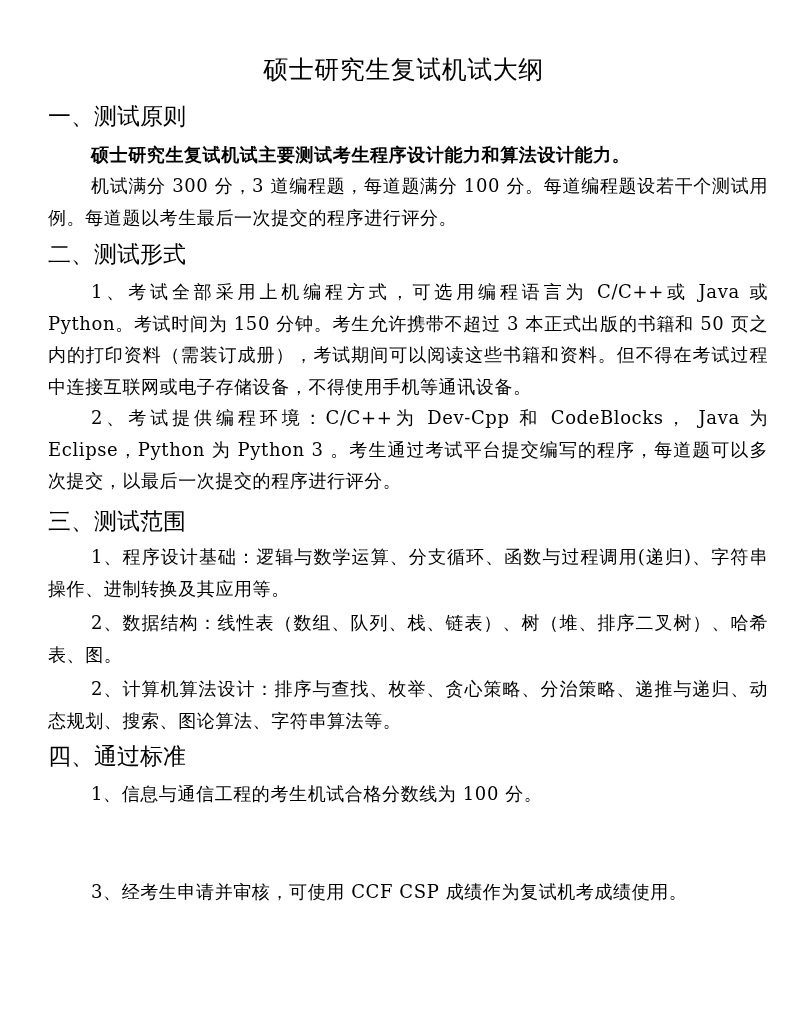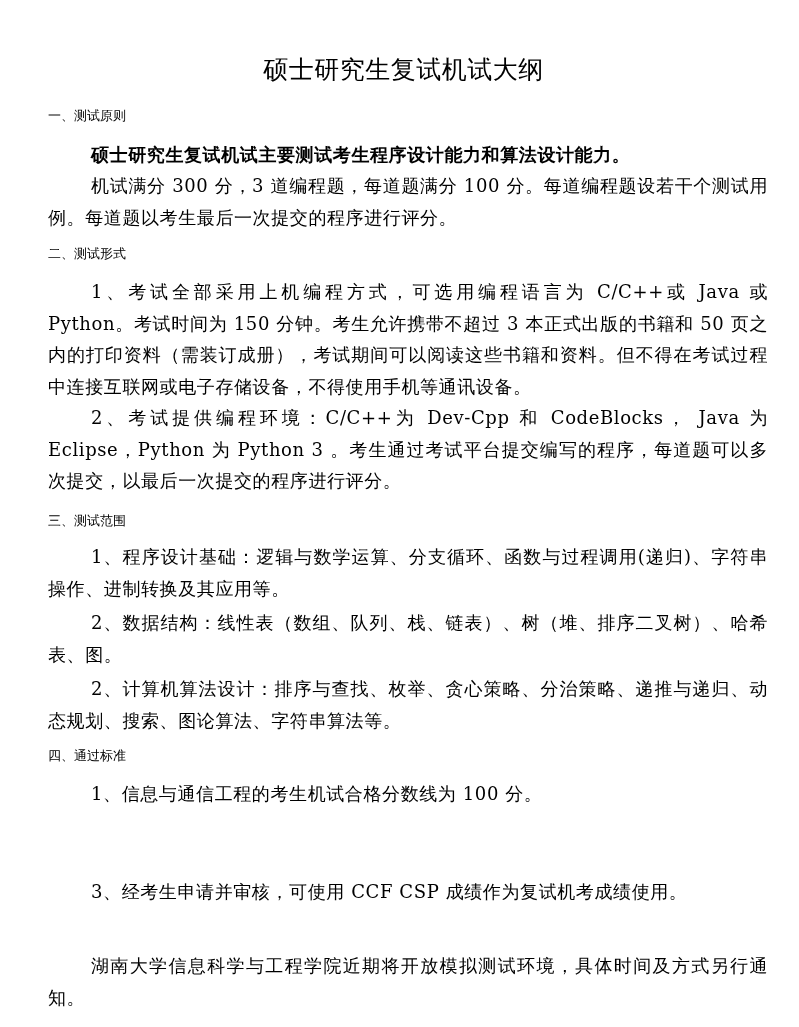--- a/index.html
+++ b/index.html
@@ -7,21 +7,21 @@
   .page { position: absolute; left: 4px; top: 0; width: 799px; height: 750px; }
   .title {
     position: absolute; left: 0; width: 799px; top: 53px;
     text-align: center;
     font-family: "DejaVu Sans", "Liberation Sans", sans-serif;
     font-size: 25px; line-height: 34px; letter-spacing: 0.5px;
   }
   .heading {
     position: absolute; left: 44px;
     font-family: "DejaVu Sans", "Liberation Sans", sans-serif;
-    font-size: 13px; line-height: 28px;
+    font-size: 23px; line-height: 28px;
   }
   .para {
     position: absolute; left: 44px; width: 720px;
     font-family: "DejaVu Serif", "Liberation Serif", serif;
     font-size: 18px; line-height: 31.5px;
     text-indent: 43px; text-align: justify; letter-spacing: 0.6px;
   }
 </style>
 </head>
 <body>
@@ -39,14 +39,13 @@
 
   <div class="heading" style="top:507px;">三、测试范围</div>
   <div class="para" style="top:541px;">1、程序设计基础：逻辑与数学运算、分支循环、函数与过程调用(递归)、字符串操作、进制转换及其应用等。</div>
   <div class="para" style="top:607px;">2、数据结构：线性表（数组、队列、栈、链表）、树（堆、排序二叉树）、哈希表、图。</div>
   <div class="para" style="top:673px;">2、计算机算法设计：排序与查找、枚举、贪心策略、分治策略、递推与递归、动态规划、搜索、图论算法、字符串算法等。</div>
 
   <div class="heading" style="top:742px;">四、通过标准</div>
   <div class="para" style="top:778px;">1、信息与通信工程的考生机试合格分数线为 100 分。</div>
   <div class="para" style="top:876px;">3、经考生申请并审核，可使用 CCF CSP 成绩作为复试机考成绩使用。</div>
 
-  <div class="para" style="top:950px;">湖南大学信息科学与工程学院近期将开放模拟测试环境，具体时间及方式另行通知。</div>
 </div>
 
 </body></html>

